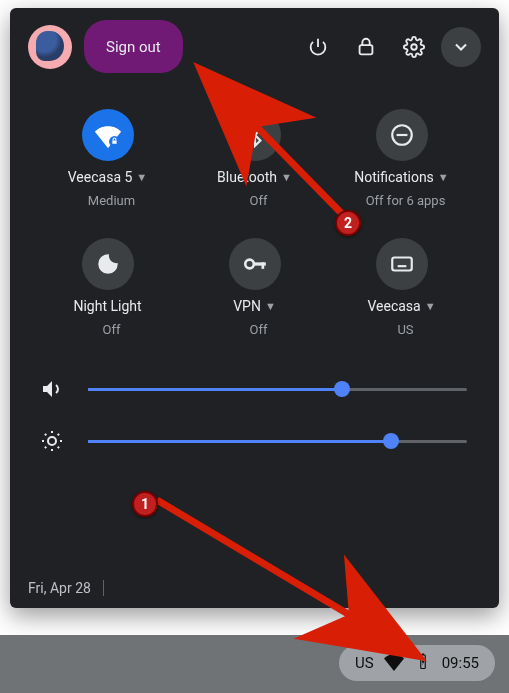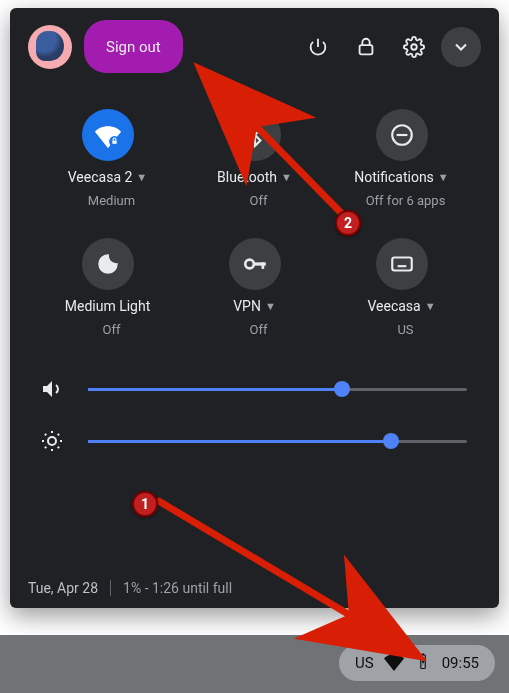--- a/index.html
+++ b/index.html
@@ -40,21 +40,21 @@
   }
   .avatar::after {
     content:'';
     position:absolute;
     left:8px; top:6px;
     width:28px; height:30px;
     background: radial-gradient(circle at 30% 30%, #3b5d9e 40%, #2a3d66 60%);
     border-radius: 40% 50% 50% 30%;
   }
   .signout-btn {
-    background:#a21caf;
+    background:#701a75;
     border-radius: 22px;
     height: 53px;
     padding: 0 22px;
     display:flex; align-items:center;
     color:#e8eaed;
     font-size:15px;
     cursor:pointer;
     justify-content:center;
   }
   .hdr-icons { display:flex; gap:6px; margin-left:auto; align-items:center; }
@@ -200,21 +200,21 @@
       <div class="tile-ico on">
         <svg viewBox="0 0 24 24">
             <path fill="#fff" d="M12 4C7 4 2.7 6 0 9l12 15L24 9c-2.7-3-7-5-12-5z" opacity="0.3"></path>
             <path fill="#fff" d="M12 4C7 4 2.7 6 0 9l12 15L24 9c-2.7-3-7-5-12-5z"></path>
             <circle cx="18" cy="18" r="5" fill="#1a73e8"></circle>
             <rect x="16" y="17" width="4" height="3" rx="0.5" fill="#fff"></rect>
             <path d="M16.7 17v-1a1.3 1.3 0 0 1 2.6 0v1" stroke="#fff" stroke-width="1" fill="none"></path>
           </svg>
       </div>
       <div class="tile-title">
-          <span>Veecasa 2</span>
+          <span>Veecasa 5</span>
           <span class="caret">▼</span>
         </div>
       <div class="tile-sub">Medium</div>
     </div>
 
     <div class="tile">
       <div class="tile-ico">
         <svg viewBox="0 0 24 24" fill="none" stroke="#e8eaed" stroke-width="2">
             <path d="M7 7l10 10-5 5V2l5 5L7 17"></path>
           </svg>
@@ -240,21 +240,21 @@
       <div class="tile-sub">Off for 6 apps</div>
     </div>
 
     <div class="tile">
       <div class="tile-ico">
         <svg viewBox="0 0 24 24" fill="#e8eaed">
             <path d="M12 3a9 9 0 1 0 9 9c0-.3 0-.6-.05-.9A7 7 0 0 1 12.9 3.05 9 9 0 0 0 12 3z"></path>
           </svg>
       </div>
       <div class="tile-title">
-          <span>Medium Light</span>
+          <span>Night Light</span>
         </div>
       <div class="tile-sub">Off</div>
     </div>
 
     <div class="tile">
       <div class="tile-ico">
         <svg viewBox="0 0 24 24" fill="#e8eaed">
             <circle cx="7" cy="12" r="4" fill="none" stroke="#e8eaed" stroke-width="2.4"></circle>
             <rect x="10" y="10.5" width="12" height="3"></rect>
             <rect x="18" y="10.5" width="2.5" height="6"></rect>
@@ -315,23 +315,22 @@
           </svg>
       </div>
       <div class="track">
         <div class="fill" id="bri-fill" style="width: 80%;"></div>
         <div class="thumb" id="bri-thumb" style="left: 80%;"></div>
       </div>
     </div>
   </div>
 
   <div class="ftr">
-    <span>Tue, Apr 28</span>
+    <span>Fri, Apr 28</span>
     <span class="sep"></span>
-    <span class="battery">1% - 1:26 until full</span>
   </div>
 </div>
 
 <div class="tray-bg"></div>
 <div class="tray">
   <span>US</span>
   <span class="wifi">
     <svg viewBox="0 0 24 24" fill="#0f0f10">
         <path d="M12 4C7 4 2.7 6 0 9l12 15L24 9c-2.7-3-7-5-12-5z"></path>
       </svg>

